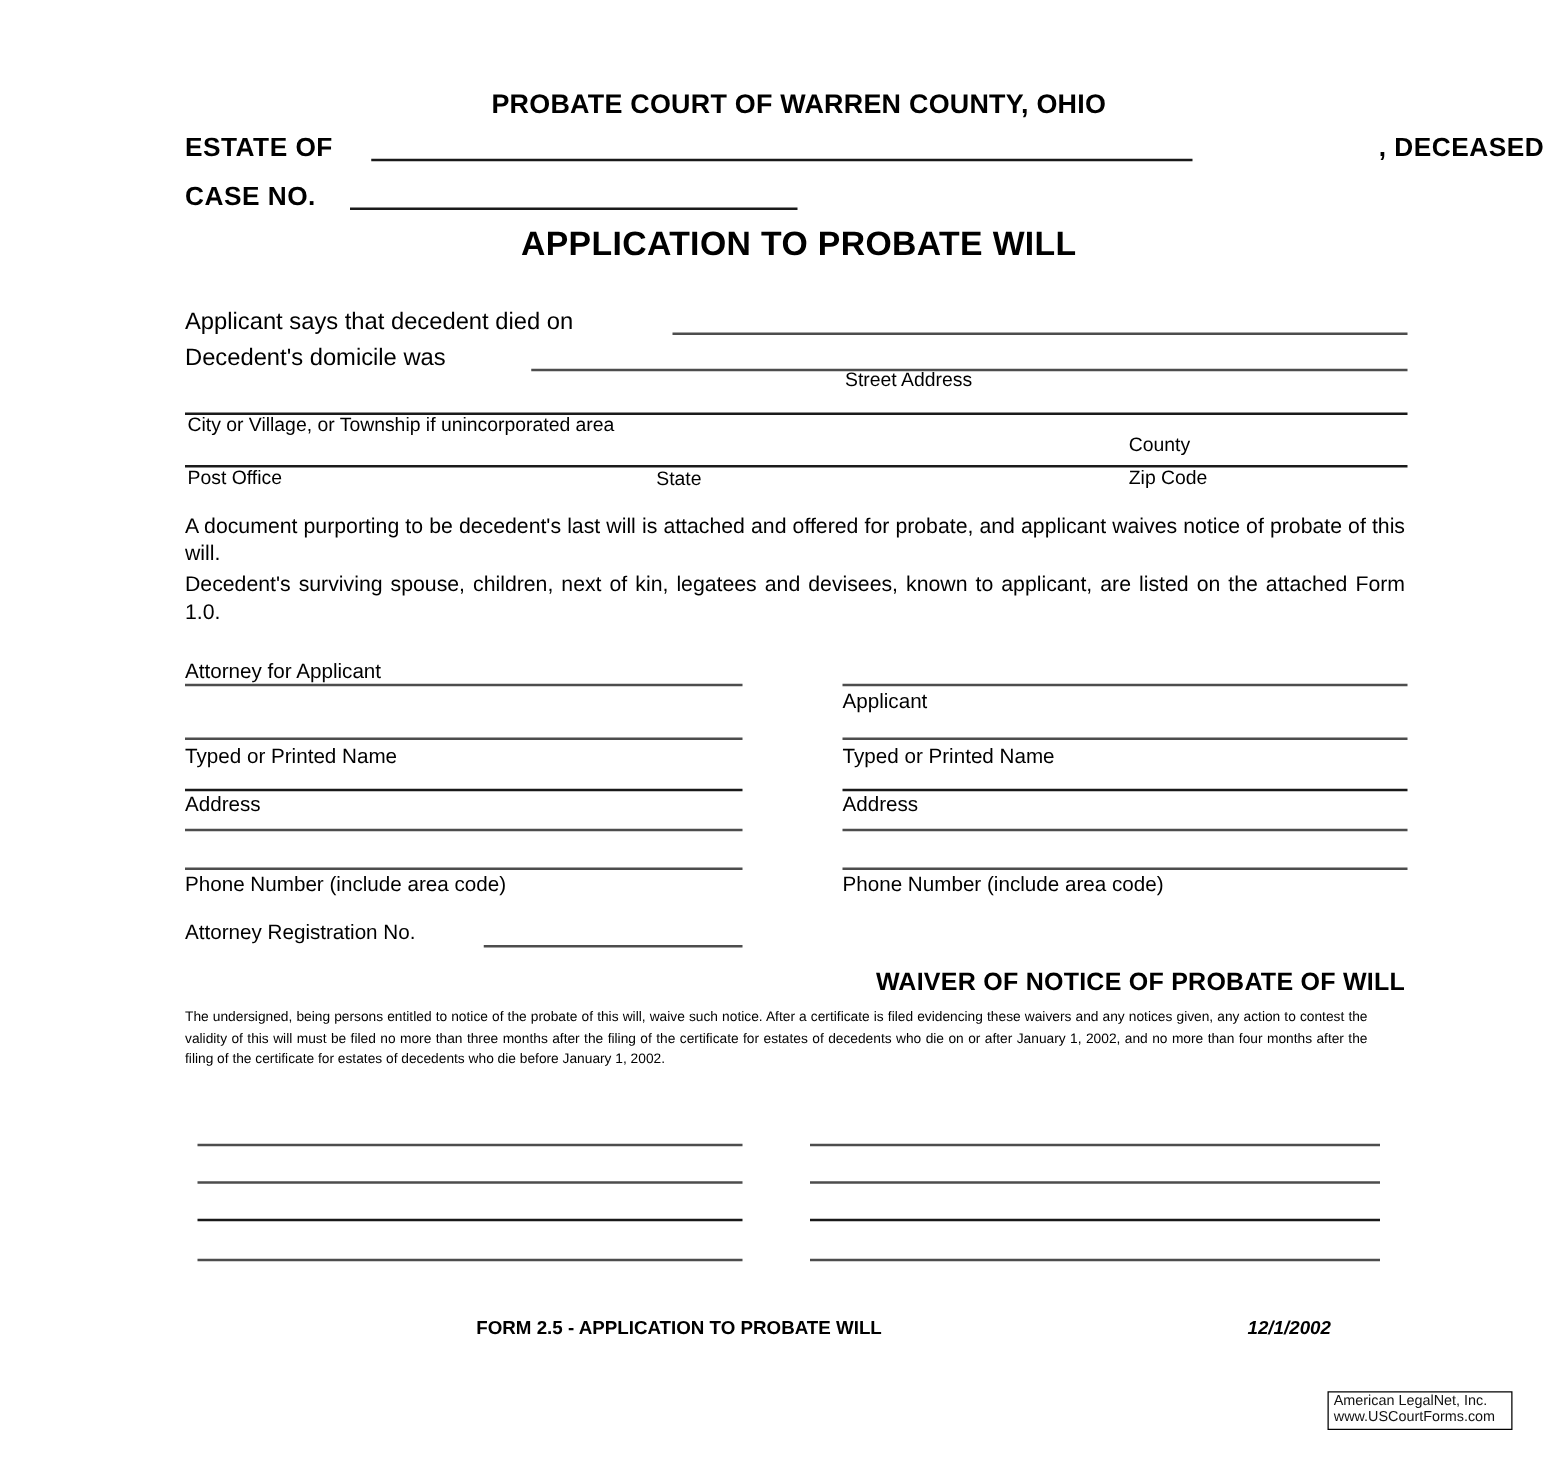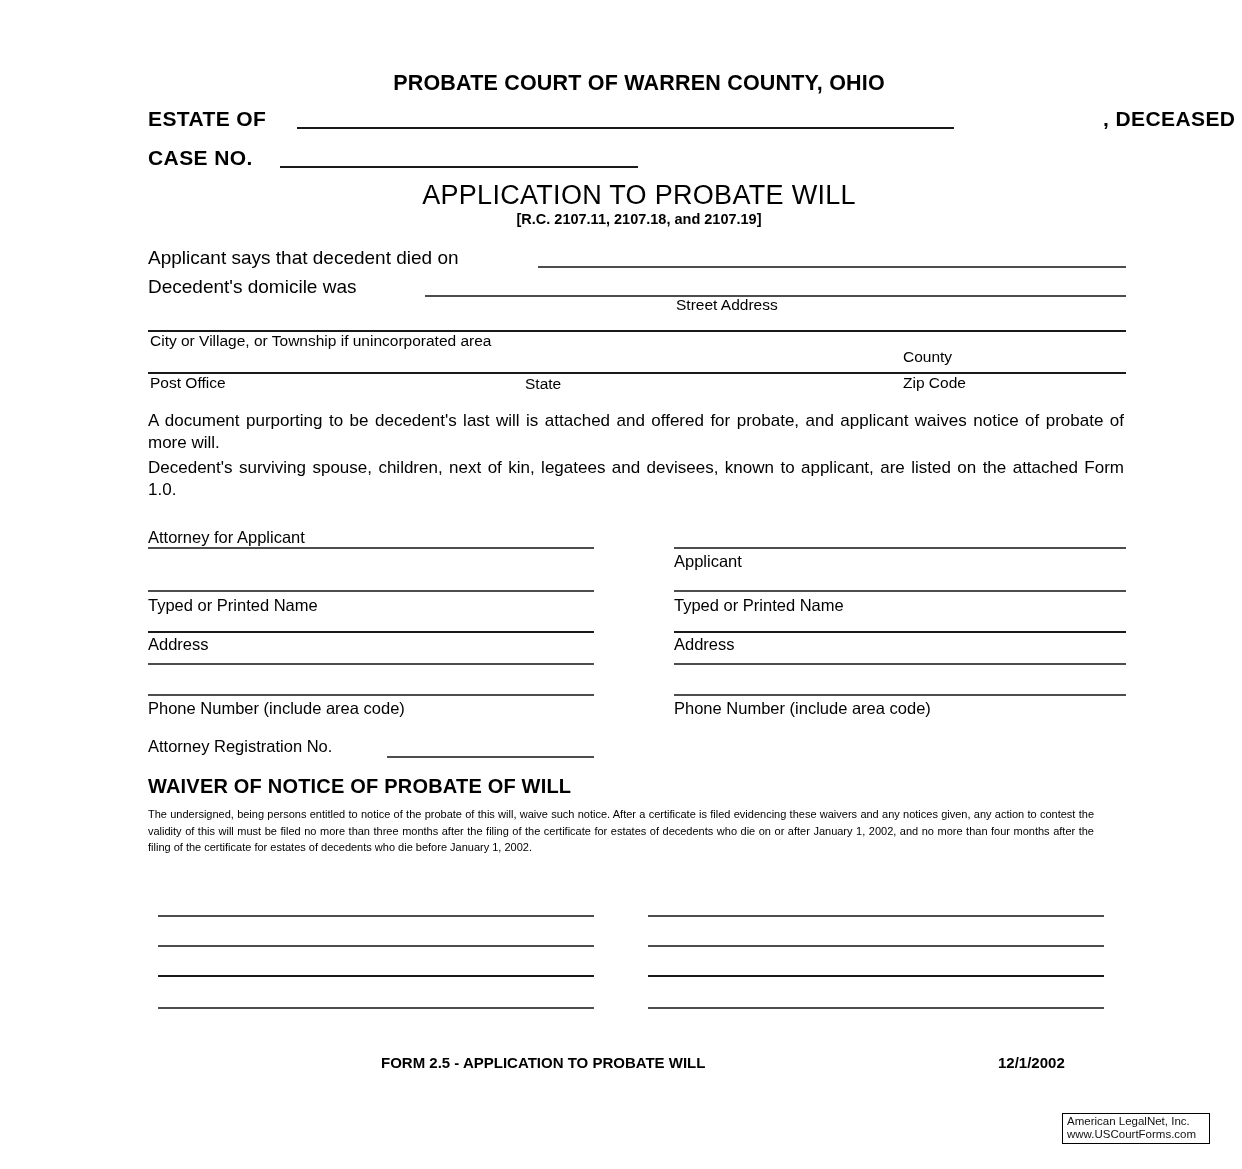--- a/index.html
+++ b/index.html
@@ -65,21 +65,21 @@
     white-space: nowrap;
   }
 
   
   .form-title {
     position: absolute;
     left: 148px; top: 180px;
     width: 982px;
     text-align: center;
     font-size: 27px;
-    font-weight: normal;
+    font-weight: bold;
     letter-spacing: 0.3px;
   }
   .form-cite {
     position: absolute;
     left: 148px; top: 211px;
     width: 982px;
     text-align: center;
     font-size: 14.5px;
     font-weight: bold;
   }
@@ -119,21 +119,21 @@
     left: 148px; top: 737px;
     font-size: 16.5px;
     white-space: nowrap;
   }
 
   
   .waiver-head {
     position: absolute;
     left: 148px; top: 775px;
     width: 976px;
-    text-align: left;
+    text-align: right;
     font-size: 20px;
     font-weight: bold;
     letter-spacing: 0.2px;
   }
   .waiver-body {
     position: absolute;
     left: 148px; top: 806px;
     width: 946px;
     font-size: 11px;
     line-height: 16.6px;
@@ -148,20 +148,21 @@
     font-size: 15px;
     font-weight: bold;
     white-space: nowrap;
   }
   .footer-right {
     position: absolute;
     left: 998px; top: 1054px;
     font-size: 15px;
     font-weight: bold;
     white-space: nowrap;
+    font-style: italic;
   }
 
   
   .stamp {
     position: absolute;
     left: 1062px; top: 1113px;
     width: 148px;
     border: 1px solid #000000;
     background: #ffffff;
     padding: 1px 3px 2px 4px;
@@ -185,39 +186,38 @@
     <span class="deceased">, DECEASED</span>
   </div>
   <div class="rule dark" style="left:297px; top:127px; width:657px;"></div>
 
   <div class="case-row">
     <span>CASE NO.</span>
   </div>
   <div class="rule dark" style="left:280px; top:166px; width:358px;"></div>
 
   <div class="form-title">APPLICATION TO PROBATE WILL</div>
-  <div class="form-cite">[R.C. 2107.11, 2107.18, and 2107.19]</div>
 
   <div class="stmt" style="left:148px; top:247px;">Applicant says that decedent died on</div>
   <div class="rule" style="left:538px; top:266px; width:588px;"></div>
 
   <div class="stmt" style="left:148px; top:276px;">Decedent's domicile was</div>
   <div class="rule" style="left:425px; top:295px; width:701px;"></div>
   <div class="fieldlabel" style="left:676px; top:296px;">Street Address</div>
 
   <div class="rule dark" style="left:148px; top:330px; width:978px;"></div>
   <div class="fieldlabel" style="left:150px; top:332px;">City or Village, or Township if unincorporated area</div>
   <div class="fieldlabel" style="left:903px; top:348px;">County</div>
 
   <div class="rule dark" style="left:148px; top:372px; width:978px;"></div>
   <div class="fieldlabel" style="left:150px; top:374px;">Post Office</div>
   <div class="fieldlabel" style="left:525px; top:375px;">State</div>
   <div class="fieldlabel" style="left:903px; top:374px;">Zip Code</div>
 
-  <div class="para justify-all" style="top:410px;">A document purporting to be decedent's last will is attached and offered for probate, and applicant waives notice of probate of more will.</div>
+  <div class="para justify-all" style="top:410px;">A document purporting to be decedent's last will is attached and offered for probate, and applicant waives notice of probate of this will.</div>
   <div class="para justify-all" style="top:457px;">Decedent's surviving spouse, children, next of kin, legatees and  devisees, known to applicant, are listed on the attached Form 1.0.</div>
 
   <div class="rule" style="left:148px; top:547px; width:446px;"></div>
   <div class="siglabel" style="left:148px; top:528px;">Attorney for Applicant</div>
 
   <div class="rule" style="left:148px; top:590px; width:446px;"></div>
   <div class="siglabel" style="left:148px; top:596px;">Typed or Printed Name</div>
 
   <div class="rule dark" style="left:148px; top:631px; width:446px;"></div>
   <div class="siglabel" style="left:148px; top:635px;">Address</div>

